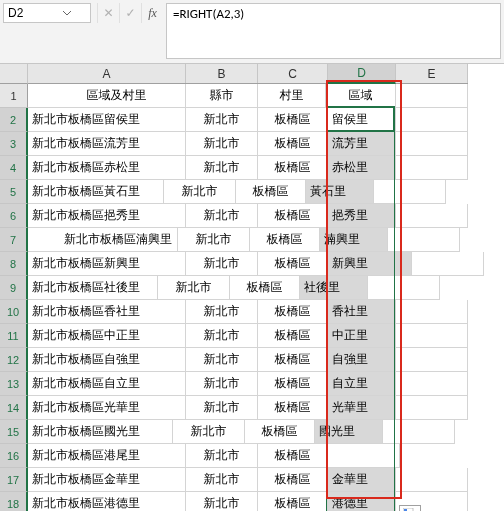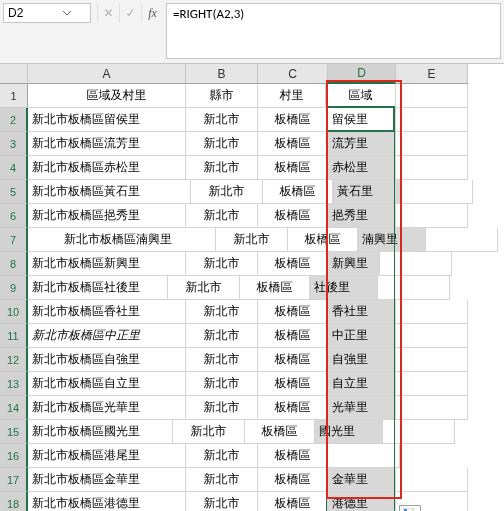--- a/index.html
+++ b/index.html
@@ -263,63 +263,63 @@
         <div class="cell" style="width: 72px;"></div>
       </div>
       <div class="row">
         <div class="cell" style="width: 158px;">新北市板橋區赤松里</div>
         <div class="cell center" style="width: 72px;">新北市</div>
         <div class="cell center" style="width: 70px;">板橋區</div>
         <div class="cell selected" style="width: 68px;">赤松里</div>
         <div class="cell" style="width: 72px;"></div>
       </div>
       <div class="row">
-        <div class="cell" style="width: 163px;">新北市板橋區黃石里</div>
+        <div class="cell" style="width: 136px;">新北市板橋區黃石里</div>
         <div class="cell center" style="width: 72px;">新北市</div>
         <div class="cell center" style="width: 70px;">板橋區</div>
         <div class="cell selected" style="width: 68px;">黃石里</div>
         <div class="cell" style="width: 72px;"></div>
       </div>
       <div class="row">
         <div class="cell" style="width: 158px;">新北市板橋區挹秀里</div>
         <div class="cell center" style="width: 72px;">新北市</div>
         <div class="cell center" style="width: 70px;">板橋區</div>
         <div class="cell selected" style="width: 68px;">挹秀里</div>
         <div class="cell" style="width: 72px;"></div>
       </div>
       <div class="row">
-        <div class="cell" style="width: 188px; padding-left: 36px;">新北市板橋區湳興里</div>
+        <div class="cell" style="width: 150px; padding-left: 36px;">新北市板橋區湳興里</div>
         <div class="cell center" style="width: 72px;">新北市</div>
         <div class="cell center" style="width: 70px;">板橋區</div>
         <div class="cell selected" style="width: 68px;">湳興里</div>
         <div class="cell" style="width: 72px;"></div>
       </div>
       <div class="row">
         <div class="cell" style="width: 158px;">新北市板橋區新興里</div>
         <div class="cell center" style="width: 72px;">新北市</div>
         <div class="cell center" style="width: 70px;">板橋區</div>
-        <div class="cell selected" style="width: 52px;">新興里</div>
-        <div class="cell" style="width: 72px;"></div>
-      </div>
-      <div class="row">
-        <div class="cell" style="width: 140px;">新北市板橋區社後里</div>
+        <div class="cell selected" style="width: 84px;">新興里</div>
+        <div class="cell" style="width: 72px;"></div>
+      </div>
+      <div class="row">
+        <div class="cell" style="width: 130px;">新北市板橋區社後里</div>
         <div class="cell center" style="width: 72px;">新北市</div>
         <div class="cell center" style="width: 70px;">板橋區</div>
         <div class="cell selected" style="width: 68px;">社後里</div>
         <div class="cell" style="width: 72px;"></div>
       </div>
       <div class="row">
         <div class="cell" style="width: 158px;">新北市板橋區香社里</div>
         <div class="cell center" style="width: 72px;">新北市</div>
         <div class="cell center" style="width: 70px;">板橋區</div>
         <div class="cell selected" style="width: 68px;">香社里</div>
         <div class="cell" style="width: 72px;"></div>
       </div>
       <div class="row">
-        <div class="cell" style="width: 158px; font-style: italic;">新北市板橋區中正里</div>
+        <div class="cell" style="width: 158px;">新北市板橋區中正里</div>
         <div class="cell center" style="width: 72px;">新北市</div>
         <div class="cell center" style="width: 70px;">板橋區</div>
         <div class="cell selected" style="width: 68px;">中正里</div>
         <div class="cell" style="width: 72px;"></div>
       </div>
       <div class="row">
         <div class="cell" style="width: 158px;">新北市板橋區自強里</div>
         <div class="cell center" style="width: 72px;">新北市</div>
         <div class="cell center" style="width: 70px;">板橋區</div>
         <div class="cell selected" style="width: 68px;">自強里</div>

